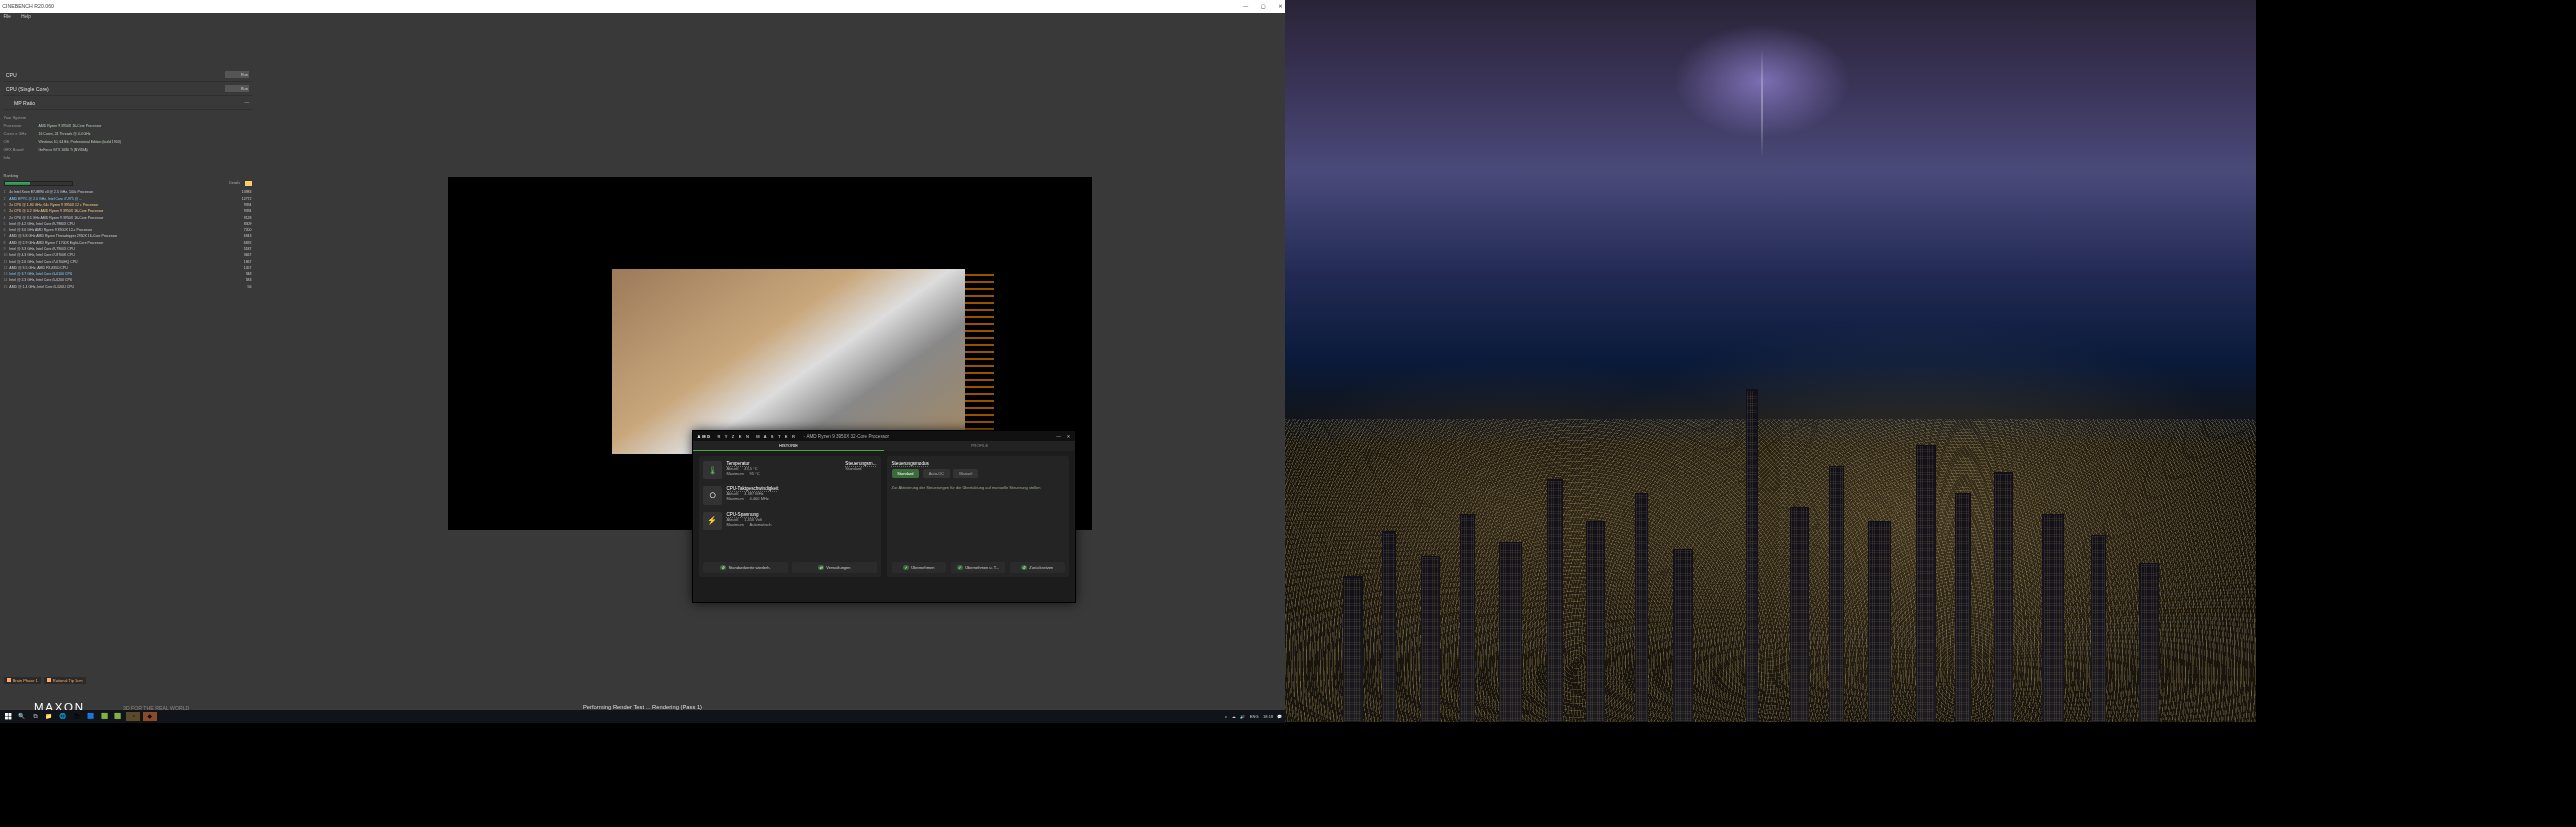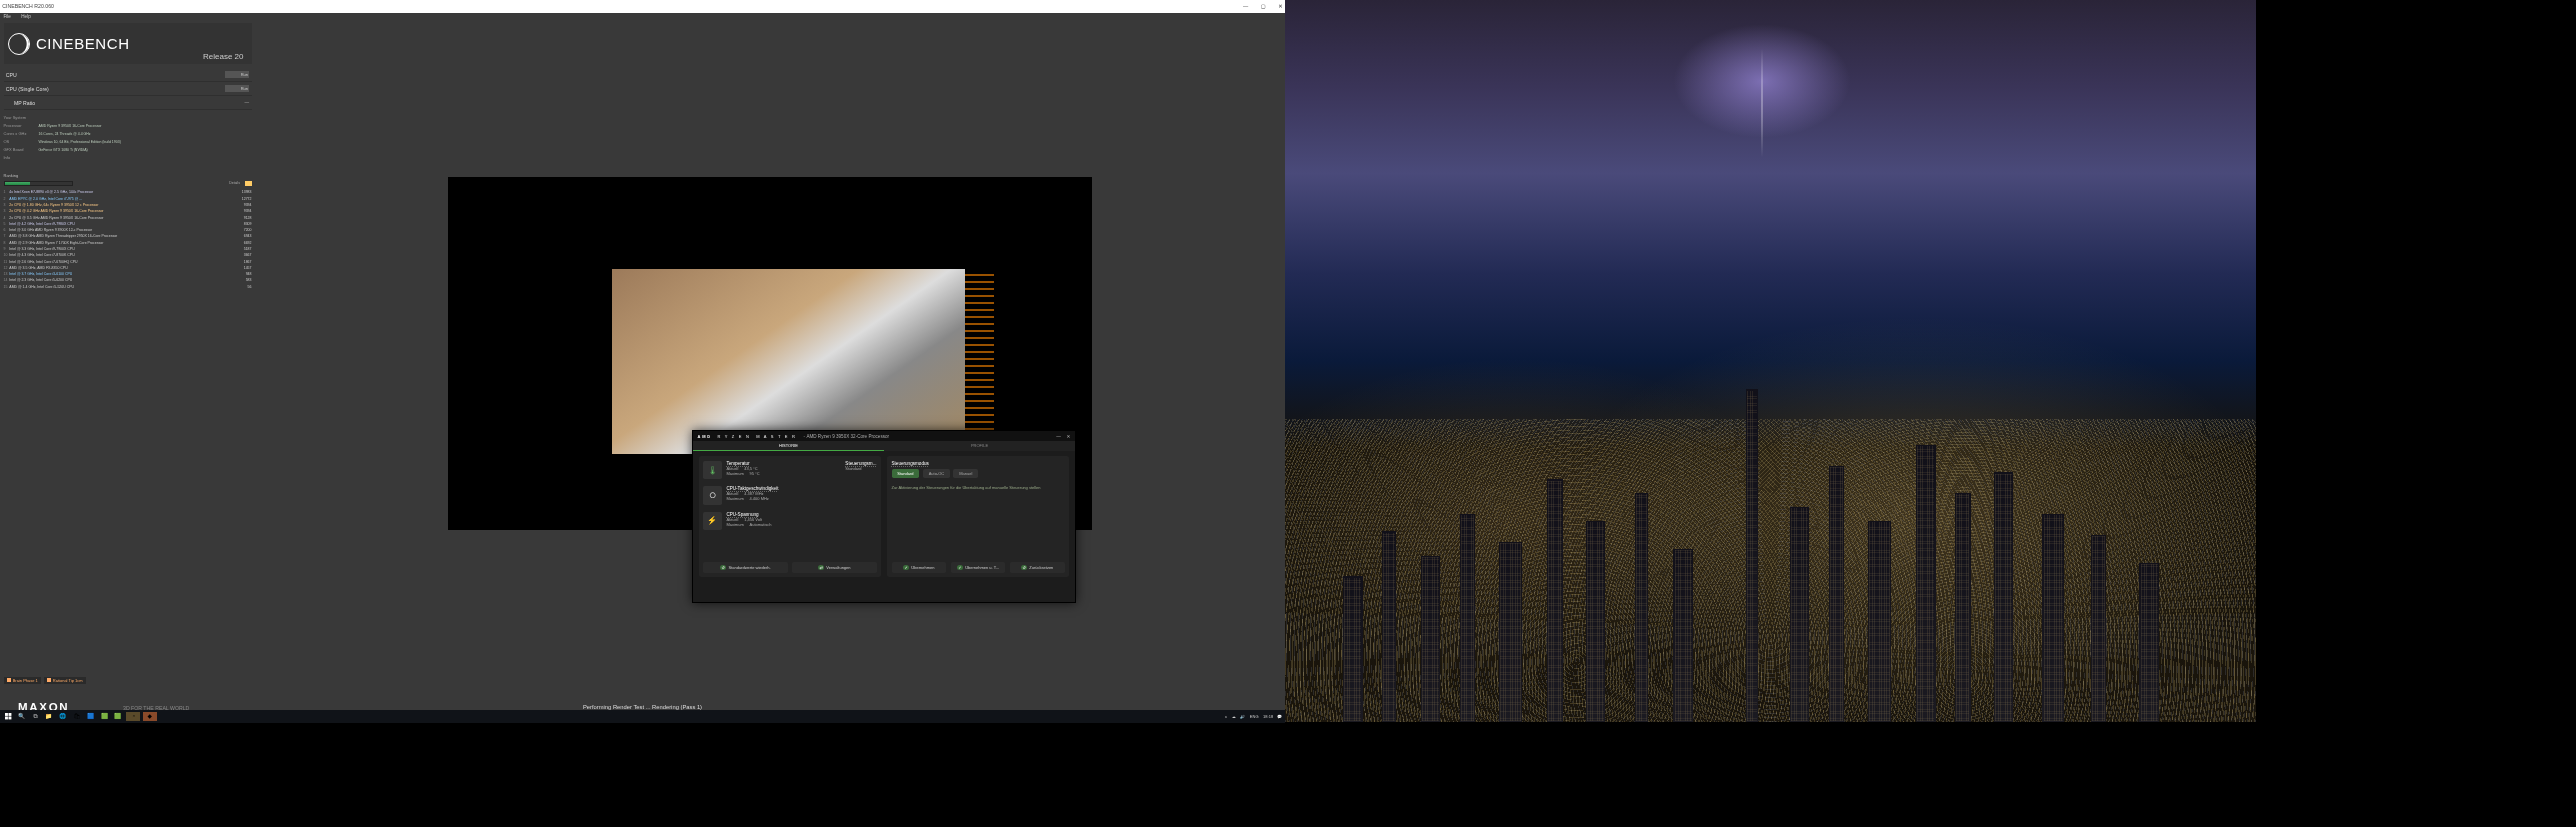--- a/index.html
+++ b/index.html
@@ -48,21 +48,21 @@
 
 #render-area { position: absolute; left: 448px; top: 177px; width: 644px; height: 353px; background: #000; }
 .render-tile { position: absolute; left: 164px; top: 92px; width: 353px; height: 185px; background: linear-gradient(145deg, #9c7a5a, #c9a77c 40%, #ddd 55%, #888 70%, #a58960); }
 .render-tile::after { content:""; position:absolute; right:-29px; top:0px; width:29px; height:100%; background: repeating-linear-gradient(#000 0 4.6px, #f80 4.6px 7px); opacity:.6;}
 
 
 .bottombar { position: absolute; left: 3.5px; bottom: 35px; width: 248px; height: 9.2px; display: flex; gap: 2.3px; }
 .bottombar .btn { height: 7px; background: #2a2a2a; font-size: 4px; color: #fa6; padding: 0 3.5px; display:flex; align-items:center; gap:1.7px; }
 .sqicon{width:4px;height:4px;background:#fa6;}
 
-.maxon { position: absolute; left: 18px; bottom: 8px; color: #fff; font-size: 11.5px; font-weight: 700; letter-spacing: 1.7px; }
+.maxon { position: absolute; left: 34px; bottom: 8px; color: #fff; font-size: 11.5px; font-weight: 400; letter-spacing: 1.7px; }
 .maxon-sub { position: absolute; left: 123px; bottom: 10.4px; color: #888; font-size: 5.2px; }
 
 .statusmsg { position: absolute; left: 50%; bottom: 11.5px; transform: translateX(-50%); color: #ddd; font-size: 5.8px; }
 
 
 #ryzen { position: absolute; left: 692px; top: 430px; width: 384px; height: 173px; background: #1c1c1c; border: 0.6px solid #000; box-shadow: 0 0 10.4px rgba(0,0,0,.7); font-size: 4.6px; color: #ccc; }
 #ryzen .rtitle { height: 10.4px; background: #111; display: flex; align-items: center; padding: 0 4.6px; font-size: 4.6px; color: #aaa; }
 #ryzen .rtitle .brand { color: #eee; letter-spacing: 1.7px; margin-right: 7px; font-size:4px; }
 #ryzen .rtitle .brand b{color:#fff;}
 #ryzen .rtitle .close { margin-left: auto; display:flex; gap:5.8px; }
@@ -126,27 +126,20 @@
         <span>▢</span>
         <span>✕</span>
       </span>
     </div>
 
     <div class="menubar">
       <span>File</span>
       <span>Help</span>
     </div>
 
-    <div class="logo-block">
-      <div class="logo-o"></div>
-      <div>
-        <div class="logo-text">CINEBENCH</div>
-      </div>
-      <div class="logo-sub">Release 20</div>
-    </div>
 
     <div class="sidepanel">
       <div class="row">
         <span class="lab">CPU</span>
         <span class="runbtn">Run</span>
       </div>
       <div class="row">
         <span class="lab">CPU (Single Core)</span>
         <span class="runbtn">Run</span>
       </div>

